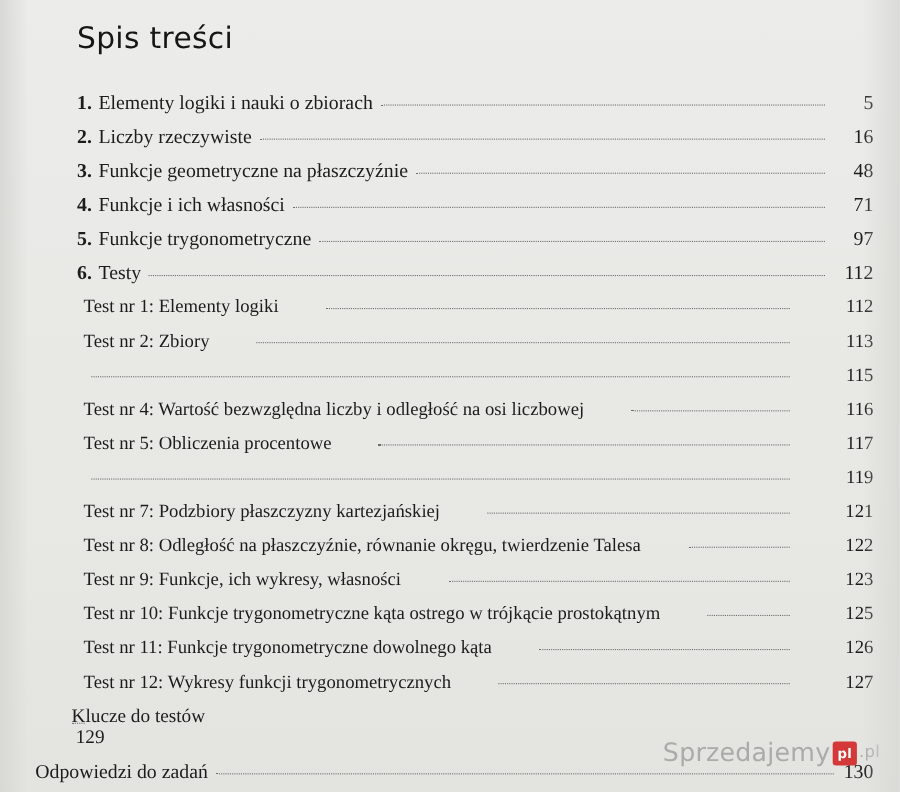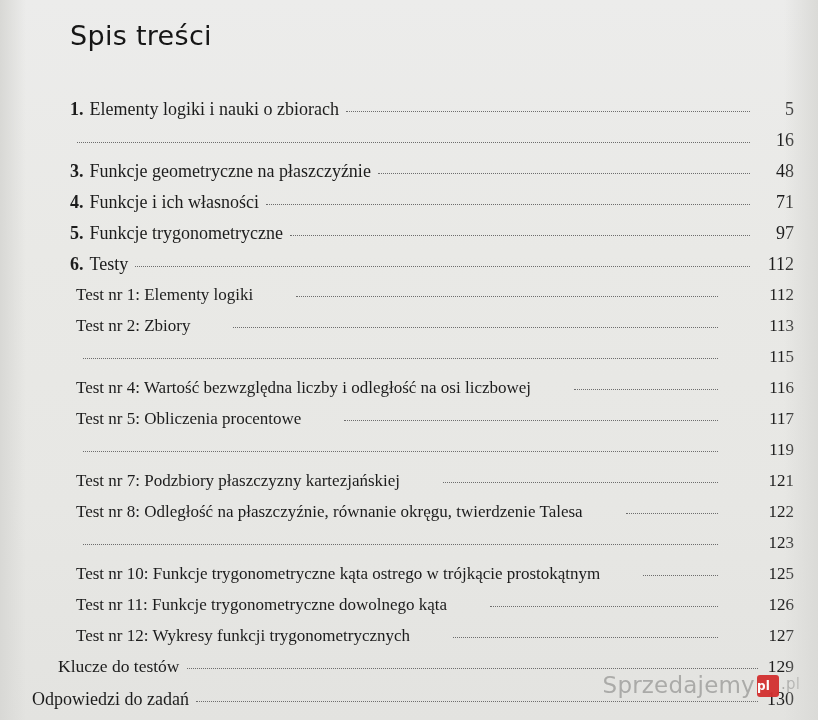--- a/index.html
+++ b/index.html
@@ -50,21 +50,21 @@
     font-weight: normal;
     font-size: 27px;
     letter-spacing: 0.3px;
     color: #161616;
   }
 
   .toc {
     position: absolute;
     left: 28px;
     right: 24px;
-    top: 100px;
+    top: 84px;
   }
 
   .entry {
     display: flex;
     align-items: baseline;
     font-size: 17.5px;
     line-height: 1.0;
     margin-bottom: 13px;
     white-space: nowrap;
   }
@@ -105,20 +105,21 @@
     font-size: 17px;
     margin-bottom: 14px;
     gap: 36px;
   }
   .level2 .page-no { width: 34px; }
 
   .level1b {
     padding-left: 30px;
     font-size: 17.5px;
     margin-bottom: 14px;
+    flex-direction: column;
   }
   .level0 {
     padding-left: 4px;
     font-size: 18px;
     margin-bottom: 0;
     justify-content: space-between;
   }
 
   .watermark {
     position: absolute;
@@ -133,21 +134,21 @@
   }
   .watermark .badge {
     display: inline-block;
     width: 22px;
     height: 22px;
     background: #d32f2f;
     color: #ffffff;
     border-radius: 3px;
     font-size: 12px;
     line-height: 22px;
-    text-align: left;
+    text-align: center;
     vertical-align: 3px;
     margin: 0 2px;
     font-weight: bold;
   }
   .watermark .suffix {
     font-size: 15px;
     color: #a8a8a6;
     vertical-align: 4px;
   }
 </style>
@@ -160,20 +161,21 @@
 
   <div class="toc">
 
     <div class="entry level1">
       <span class="label"><span class="num">1.</span><span>Elementy logiki i nauki o zbiorach</span></span>
       <span class="dots"></span>
       <span class="page-no">5</span>
     </div>
 
     <div class="entry level1">
+      <span class="label"><span class="num">2.</span><span>Liczby rzeczywiste</span></span>
       <span class="dots"></span>
       <span class="page-no">16</span>
     </div>
 
     <div class="entry level1">
       <span class="label"><span class="num">3.</span><span>Funkcje geometryczne na płaszczyźnie</span></span>
       <span class="dots"></span>
       <span class="page-no">48</span>
     </div>
 
@@ -235,20 +237,21 @@
       <span class="page-no">121</span>
     </div>
 
     <div class="entry level2">
       <span class="label">Test nr 8: Odległość na płaszczyźnie, równanie okręgu, twierdzenie Talesa</span>
       <span class="dots"></span>
       <span class="page-no">122</span>
     </div>
 
     <div class="entry level2">
+      <span class="label">Test nr 9: Funkcje, ich wykresy, własności</span>
       <span class="dots"></span>
       <span class="page-no">123</span>
     </div>
 
     <div class="entry level2">
       <span class="label">Test nr 10: Funkcje trygonometryczne kąta ostrego w trójkącie prostokątnym</span>
       <span class="dots"></span>
       <span class="page-no">125</span>
     </div>
 

